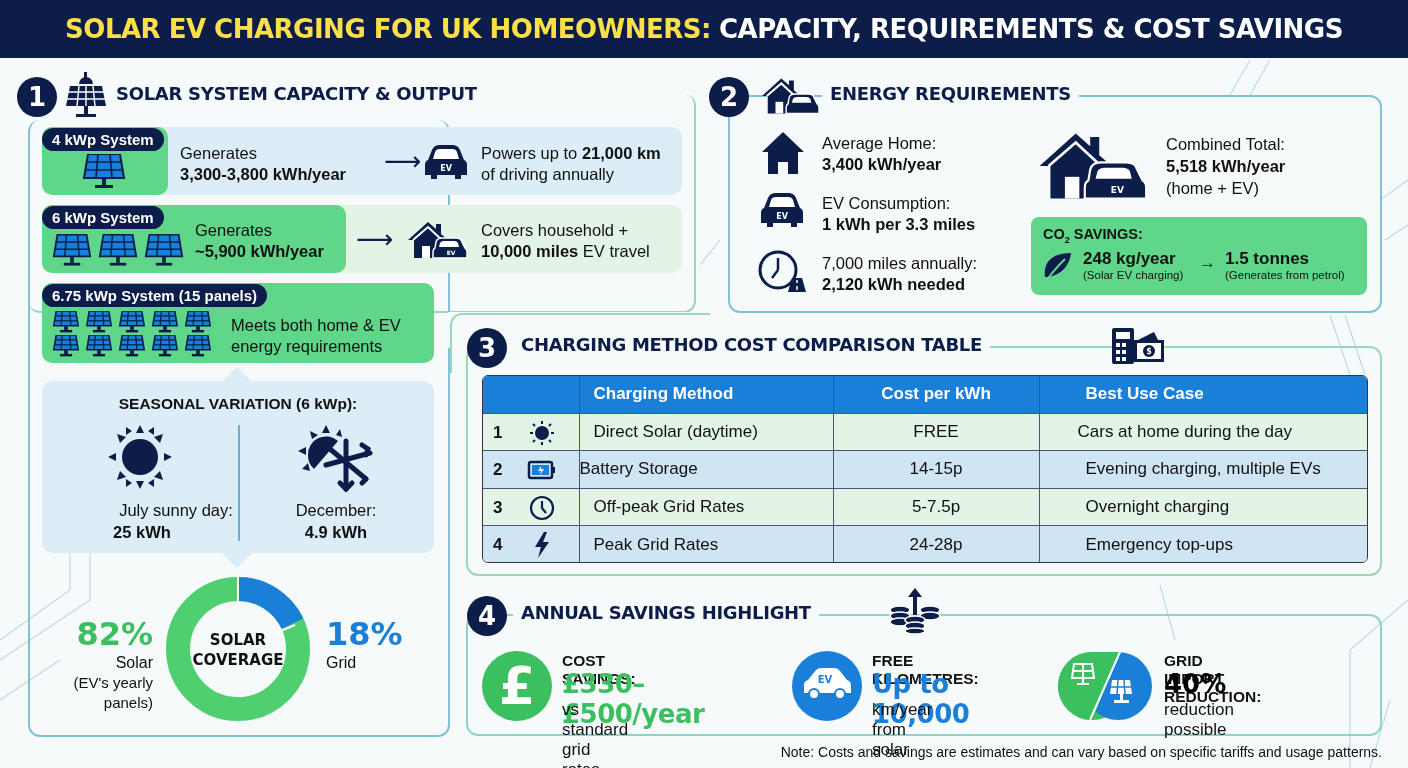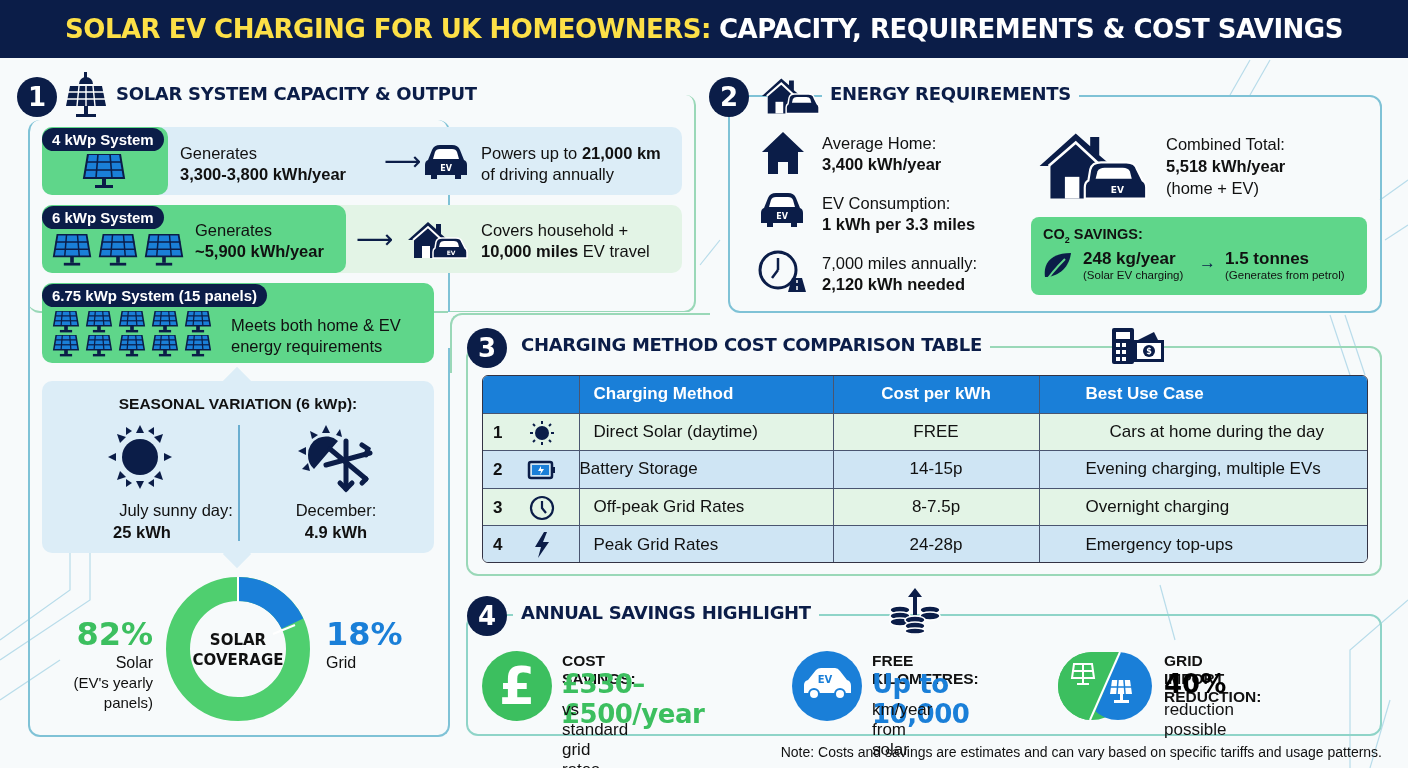--- a/index.html
+++ b/index.html
@@ -509,21 +509,21 @@
                   <line x1="22" y1="13" x2="25" y2="13"></line>
                   <line x1="4" y1="4" x2="6" y2="6"></line>
                   <line x1="20" y1="20" x2="22" y2="22"></line>
                   <line x1="4" y1="22" x2="6" y2="20"></line>
                   <line x1="20" y1="6" x2="22" y2="4"></line>
                 </g>
               </svg>
           </td>
           <td style="padding-left:14px;">Direct Solar (daytime)</td>
           <td style="text-align:center;">FREE</td>
-          <td style="padding-left:70px;">Cars at home during the day</td>
+          <td style="padding-left:38px;">Cars at home during the day</td>
         </tr>
         <tr class="blue">
           <td style="position:relative;">
             <span style="position:absolute;left:10px;top:9px;font-weight:bold;">2</span>
             <svg style="position:absolute;left:44px;top:9px;" width="30" height="20" viewBox="0 0 30 20">
                 <rect x="2" y="2" width="23" height="16" rx="2" fill="none" stroke="#0b1d48" stroke-width="2.5"></rect>
                 <rect x="5" y="5" width="17" height="10" fill="#1a7fd8"></rect>
                 <rect x="25" y="7" width="3" height="6" class="navy"></rect>
                 <path d="M14 6 l-3 5 h3 l-1 4 l4-6 h-3z" fill="#fff"></path>
               </svg>
@@ -534,21 +534,21 @@
         </tr>
         <tr class="green">
           <td style="position:relative;">
             <span style="position:absolute;left:10px;top:9px;font-weight:bold;">3</span>
             <svg style="position:absolute;left:46px;top:6px;" width="26" height="26" viewBox="0 0 26 26">
                 <circle cx="13" cy="13" r="11" fill="none" stroke="#0b1d48" stroke-width="2.2"></circle>
                 <path d="M13 6 v7 l4 5" fill="none" stroke="#0b1d48" stroke-width="2.2"></path>
               </svg>
           </td>
           <td style="padding-left:14px;">Off-peak Grid Rates</td>
-          <td style="text-align:center;">8-7.5p</td>
+          <td style="text-align:center;">5-7.5p</td>
           <td style="padding-left:46px;">Overnight charging</td>
         </tr>
         <tr class="blue">
           <td style="position:relative;">
             <span style="position:absolute;left:10px;top:9px;font-weight:bold;">4</span>
             <svg style="position:absolute;left:50px;top:5px;" width="18" height="28" viewBox="0 0 18 28">
                 <path class="navy" d="M11 1 L2 16 h6 l-3 11 l11 -16 h-6 l4 -10z"></path>
               </svg>
           </td>
           <td style="padding-left:14px;">Peak Grid Rates</td>

